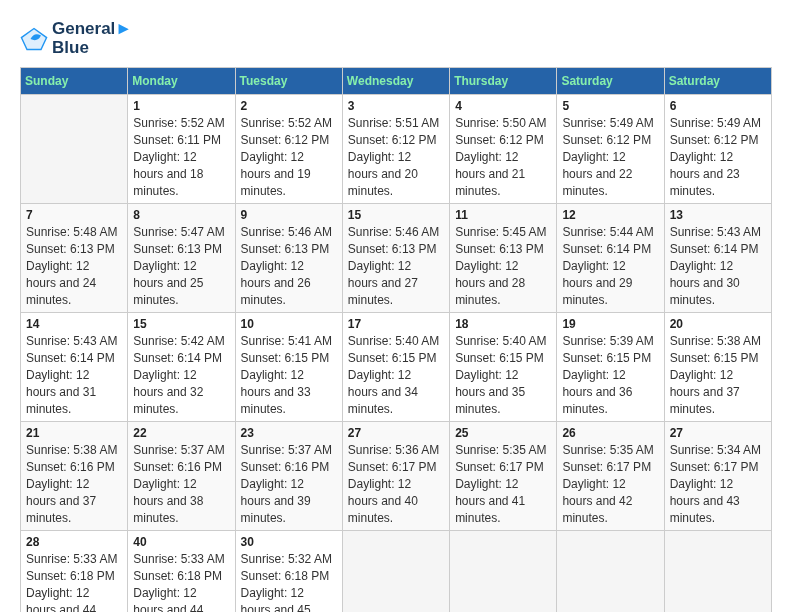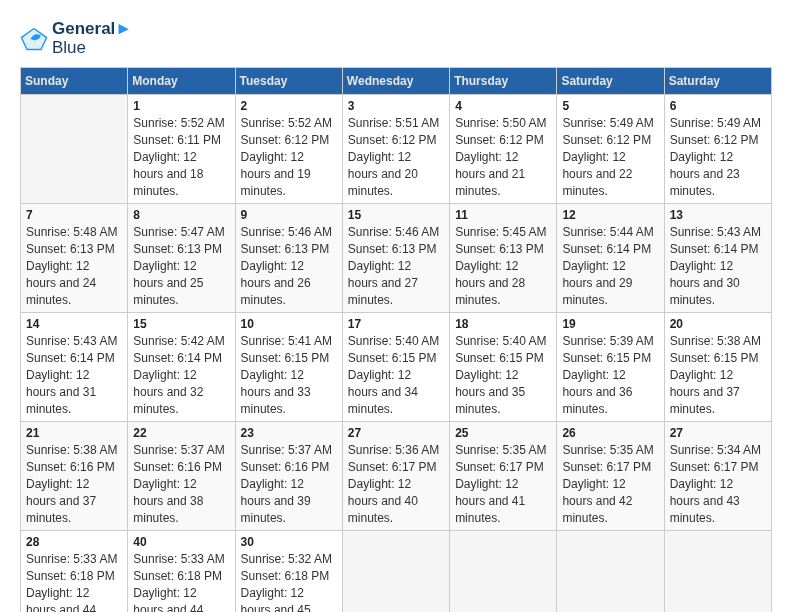--- a/index.html
+++ b/index.html
@@ -37,21 +37,21 @@
       font-size: 14px;
       color: #444;
     }
     .calendar {
       width: 100%;
       border-collapse: collapse;
       font-size: 10.5px;
     }
     .calendar th {
       background-color: #2563a8;
-      color: #e5e5e5;
+      color: #86efac;
       padding: 6px 4px;
       text-align: left;
       font-size: 12px;
       font-weight: bold;
       border: 1px solid #ccc;
       margin-left: 46px;
     }
     .calendar td {
       border: 1px solid #ccc;
       vertical-align: top;
@@ -83,21 +83,21 @@
 
 <div class="header">
   <div class="logo">
     <svg class="logo-icon" viewBox="0 0 40 40" xmlns="http://www.w3.org/2000/svg">
       <polygon points="20,5 38,18 30,35 10,35 2,18" fill="#2196F3" opacity="0.15"></polygon>
       <polygon points="20,5 38,18 30,35 10,35 2,18" fill="none" stroke="#2196F3" stroke-width="2"></polygon>
       <path d="M15,20 Q20,10 30,15 Q25,25 15,20Z" fill="#2196F3"></path>
     </svg>
     <div>
       <div style="font-size:17px;font-weight:bold;color:#1a3a5c;line-height:1.1;">General<span style="color:#2196F3;">►</span></div>
-      <div style="font-size:17px;font-weight:normal;color:#1a3a5c;line-height:1.1;">Blue</div>
+      <div style="font-size:17px;font-weight:bold;color:#1a3a5c;line-height:1.1;">Blue</div>
     </div>
   </div>
   <div class="title-block">
     <div class="month-title"></div>
     <div class="subtitle"></div>
   </div>
 </div>
 
 <table class="calendar">
   <thead>

